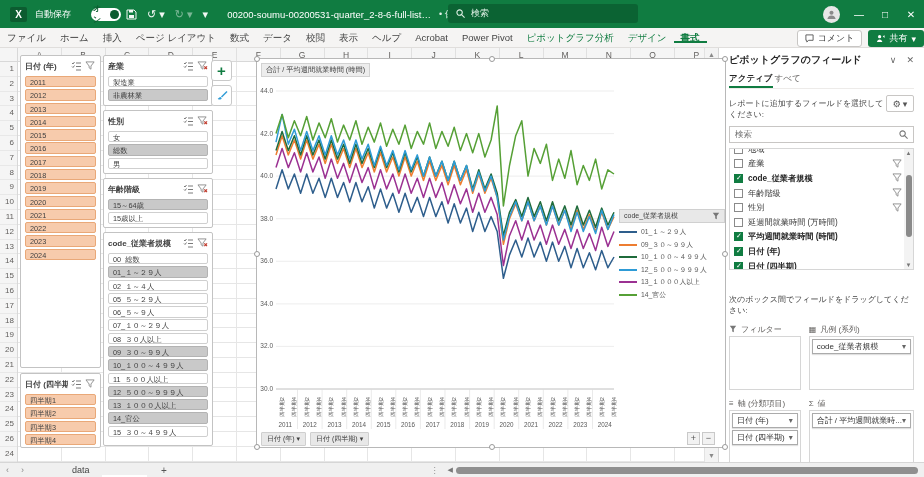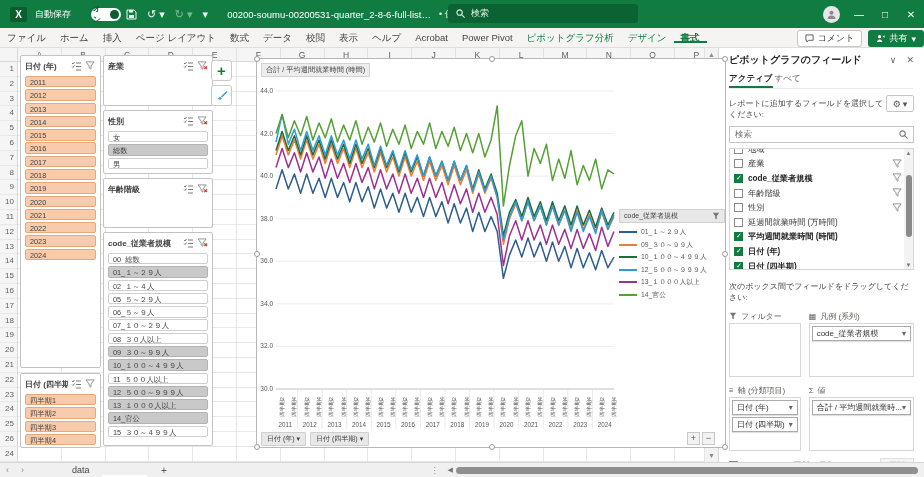--- a/index.html
+++ b/index.html
@@ -91,21 +91,21 @@
   .flist { margin-top:5px; border:1px solid #D6D6D6; height:122px; overflow:hidden; position:relative; padding:0 10px 0 4px; }
   .frow { display:flex; align-items:center; height:14.6px; gap:5px; }
   .frow .cb { width:9px; height:9px; border:1px solid #8a8a8a; background:#fff; flex:none; }
   .frow.checked .cb { background:#107C41; border-color:#107C41; position:relative; }
   .frow.checked .cb::after { content:"✓"; color:#fff; font-size:7px; position:absolute; left:1px; top:-1px; }
   .frow .fl { font-size:8.2px; color:#404040; flex:1; white-space:nowrap; overflow:hidden; }
   .frow.checked .fl { font-weight:bold; color:#252525; }
   .flist-scroll { position:absolute; right:0; top:0; width:9px; height:100%; background:#F3F3F3; }
   .flist-scroll .thumb { position:absolute; left:1.5px; top:26px; width:6px; height:62px; background:#8a8a8a; border-radius:3px; }
   .flist-scroll .a { position:absolute; width:100%; text-align:center; font-size:6px; color:#777; }
-  .drag-hint { font-size:8px; color:#444; margin-top:11px; }
+  .drag-hint { font-size:8px; color:#444; margin-top:24px; }
   .areas { display:grid; grid-template-columns:1fr 1fr; grid-column-gap:8px; margin-top:6px; }
   .area-h { font-size:8px; color:#605E5C; height:14px; display:flex; align-items:center; gap:4px; }
   .area-box { border:1px solid #D6D6D6; height:54px; padding:2px; overflow:hidden; }
   .pill { border:1px solid #ABABAB; background:#fff; box-shadow:0 1px 1px rgba(0,0,0,.12); font-size:8px; color:#333; height:15px; line-height:14px; padding:0 4px; margin-bottom:2px; display:flex; }
   .pill .pt { flex:1; white-space:nowrap; overflow:hidden; }
   .pill .pv { color:#666; }
   .pane-bottom { display:flex; align-items:center; margin-top:7px; }
   .pane-bottom .cb2 { width:9px; height:9px; border:1px solid #8a8a8a; margin-right:5px; background:#fff; }
   .defer { font-size:8.2px; color:#404040; flex:1; }
   .updbtn { font-size:8.2px; color:#a0a0a0; border:1px solid #E0E0E0; background:#F5F5F5; padding:1px 8px; }
@@ -294,20 +294,24 @@
           <span>
             <svg width="11" height="10" viewBox="0 0 12 11">
               <path d="M1 1h9L6.5 5.5V9L4.5 7.5v-2z" fill="none" stroke="#8a8a8a" stroke-width="1"></path>
               <g stroke="#C0392B" stroke-width="1.3">
                 <line x1="8" y1="6" x2="11" y2="9"></line>
                 <line x1="11" y1="6" x2="8" y2="9"></line>
               </g>
             </svg>
           </span>
       </div>
+      <div class="slicer-items">
+          <div class="sl-item">製造業</div>
+          <div class="sl-item sel">非農林業</div>
+        </div>
     </div>
 
     <div class="slicer gray" style="left:103px;top:62px;width:110px;height:64px;">
       <div class="slicer-head">
         <span class="slicer-title">性別</span>
         <span>
             <svg width="11" height="10" viewBox="0 0 11 10">
               <g stroke="#7a7a7a" stroke-width="1">
                 <path d="M1 2l1 1 1.5-2" fill="none"></path>
                 <line x1="5" y1="2" x2="10" y2="2"></line>
@@ -351,20 +355,24 @@
           <span>
             <svg width="11" height="10" viewBox="0 0 12 11">
               <path d="M1 1h9L6.5 5.5V9L4.5 7.5v-2z" fill="none" stroke="#8a8a8a" stroke-width="1"></path>
               <g stroke="#C0392B" stroke-width="1.3">
                 <line x1="8" y1="6" x2="11" y2="9"></line>
                 <line x1="11" y1="6" x2="8" y2="9"></line>
               </g>
             </svg>
           </span>
       </div>
+      <div class="slicer-items">
+          <div class="sl-item sel">15～64歳</div>
+          <div class="sl-item">15歳以上</div>
+        </div>
     </div>
 
     <div class="slicer gray" style="left:103px;top:184px;width:110px;height:214px;">
       <div class="slicer-head">
         <span class="slicer-title">code_従業者規模</span>
         <span>
             <svg width="11" height="10" viewBox="0 0 11 10">
               <g stroke="#7a7a7a" stroke-width="1">
                 <path d="M1 2l1 1 1.5-2" fill="none"></path>
                 <line x1="5" y1="2" x2="10" y2="2"></line>

